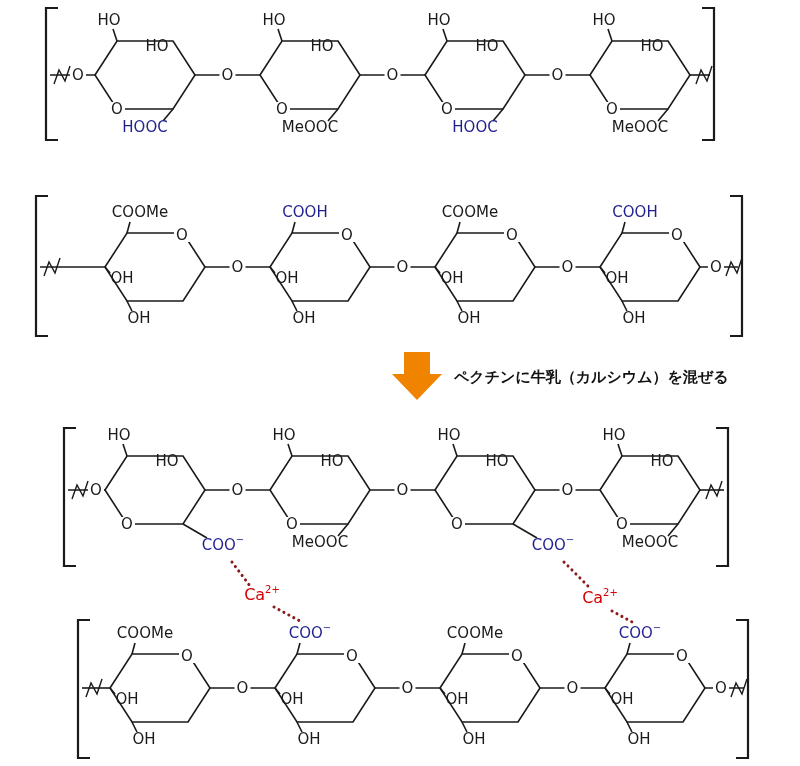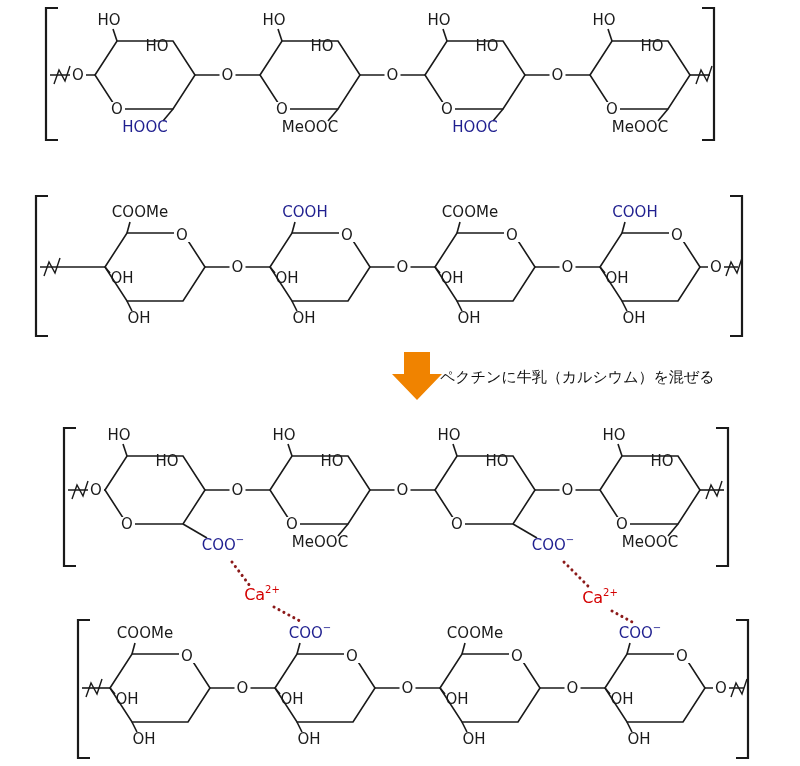--- a/index.html
+++ b/index.html
@@ -1,20 +1,20 @@
 <!DOCTYPE html>
 <html><head>
 <meta charset="utf-8">
 <style>
   html,body{margin:0;padding:0;background:#fff;}
   #stage{position:relative;width:800px;height:766px;background:#ffffff;overflow:hidden;
          font-family:"DejaVu Sans","Liberation Sans",sans-serif;}
   #diagram{position:absolute;left:0;top:0;}
   #diagram text{font-family:"DejaVu Sans","Liberation Sans",sans-serif;}
-  .caption{position:absolute;left:440px;top:368px;font-size:15px;font-weight:normal;color:#111;
+  .caption{position:absolute;left:454px;top:368px;font-size:15px;font-weight:bold;color:#111;
            white-space:nowrap;font-family:"DejaVu Sans","Liberation Sans",sans-serif;}
 </style>
 </head>
 <body>
 
 <div id="stage">
   <svg id="diagram" width="800" height="766" viewBox="0 0 800 766">
     <rect width="800" height="766" fill="#ffffff"></rect>
   <path d="M 58 8 L 46 8 L 46 140 L 58 140" fill="none" stroke="#1a1a1a" stroke-width="2.2"></path>
       <path d="M 702 8 L 714 8 L 714 140 L 702 140" fill="none" stroke="#1a1a1a" stroke-width="2.2"></path>

